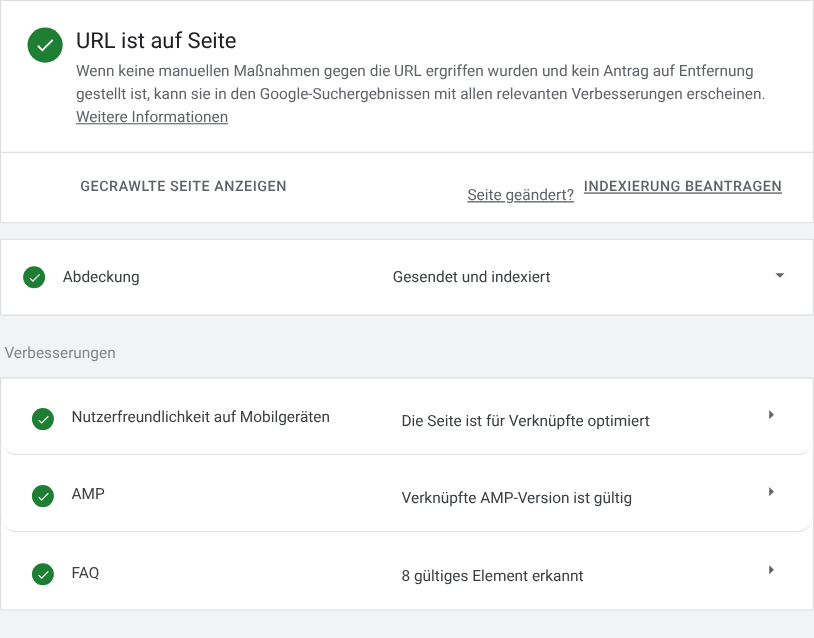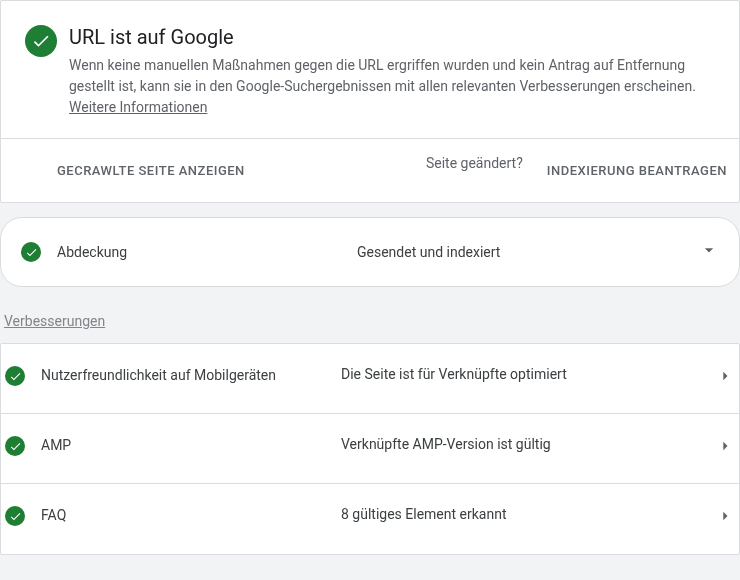--- a/index.html
+++ b/index.html
@@ -65,77 +65,77 @@
     .status-desc a {
       color: #5f6368;
       text-decoration: underline;
       cursor: pointer;
       margin-top: 39px;
     }
     .status-actions {
       display: flex;
       align-items: center;
       justify-content: space-between;
-      padding: 16px 12px;
+      padding: 16px 28px;
     }
     .action-btn {
       font-size: 13px;
       font-weight: 500;
       letter-spacing: 0.5px;
       color: #5f6368;
       text-transform: uppercase;
       cursor: pointer;
       padding: 8px 0;
     }
     .action-left { margin-left: 44px; }
     .action-right {
       display: flex;
-      align-items: flex-start;
-      gap: 24px;
+      align-items: flex-end;
+      gap: 9px;
+      text-decoration: underline;
     }
     .action-muted {
       font-size: 14px;
       color: #5f6368;
     }
     .row-card {
       margin-top: 14px;
       display: flex;
       align-items: center;
       padding: 22px 20px 22px 20px;
       cursor: pointer;
-      border-radius: 22px;
     }
     .row-label {
       flex: 0 0 300px;
       font-size: 14px;
       color: #3c4043;
     }
     .row-value {
       flex: 1;
       font-size: 14px;
       color: #3c4043;
     }
     .chevron {
       color: #5f6368;
       flex-shrink: 0;
     }
     .section-title {
       margin: 26px 0 14px 4px;
       font-size: 14px;
       color: #80868b;
-      text-decoration: underline;
     }
     .list-card { margin: 0; }
     .list-row {
       display: flex;
-      align-items: flex-start;
-      padding: 22px 4px;
+      align-items: flex-end;
+      padding: 22px 28px;
       border-bottom: 1px solid #dadce0;
       cursor: pointer;
       min-height: 70px;
+      border-radius: 15px;
     }
     .list-row:last-child { border-bottom: none; }
     .list-label {
       flex: 0 0 300px;
       font-size: 14px;
       color: #3c4043;
       line-height: 1.4;
       padding-right: 16px;
     }
     .list-value {
@@ -150,21 +150,21 @@
 <div class="card status-card">
   <div class="status-header">
     <div class="icon-col">
       <div class="check-icon">
         <svg width="20" height="20" viewBox="0 0 24 24">
             <path d="M9 16.17l-4.17-4.17L3.41 13.41 9 19 21 7l-1.41-1.41z"></path>
           </svg>
       </div>
     </div>
     <div class="status-body">
-      <div class="status-title">URL ist auf Google</div>
+      <div class="status-title">URL ist auf Seite</div>
       <div class="status-desc">
         <span>Wenn keine manuellen Maßnahmen gegen die URL ergriffen wurden und kein Antrag auf Entfernung gestellt ist, kann sie in den Google-Suchergebnissen mit allen relevanten Verbesserungen erscheinen. </span><a>Weitere Informationen</a>
       </div>
     </div>
   </div>
   <div class="status-actions">
     <div class="action-btn action-left">GECRAWLTE SEITE ANZEIGEN</div>
     <div class="action-right">
       <span class="action-muted">Seite geändert?</span>
       <span class="action-btn">INDEXIERUNG BEANTRAGEN</span>

